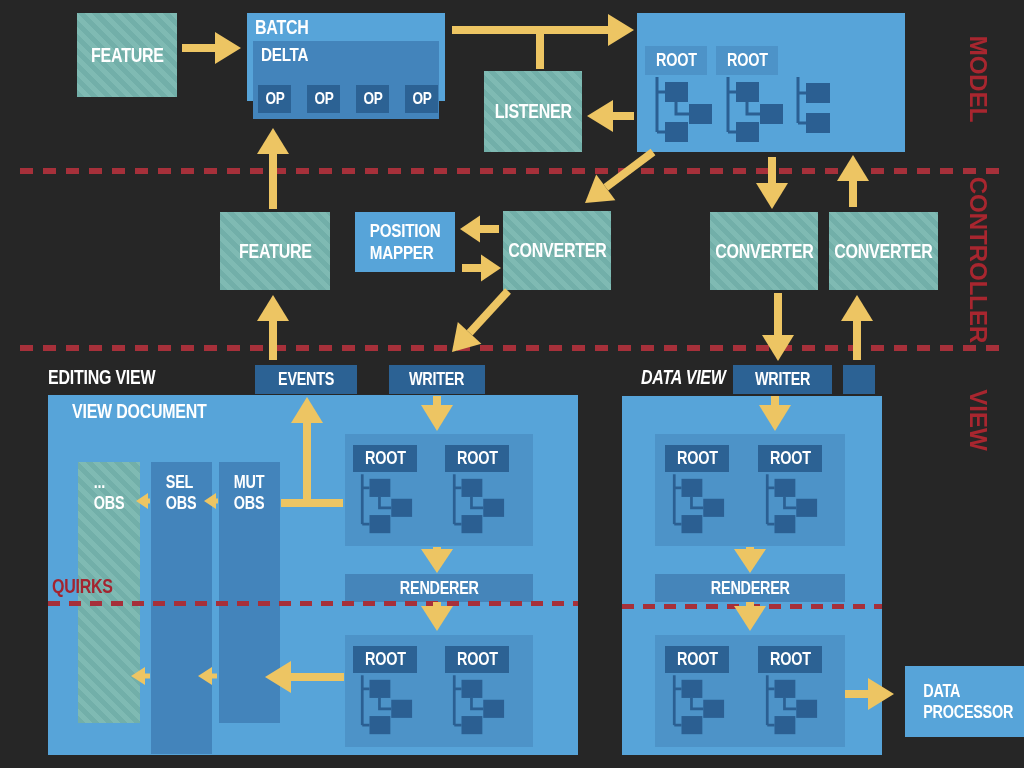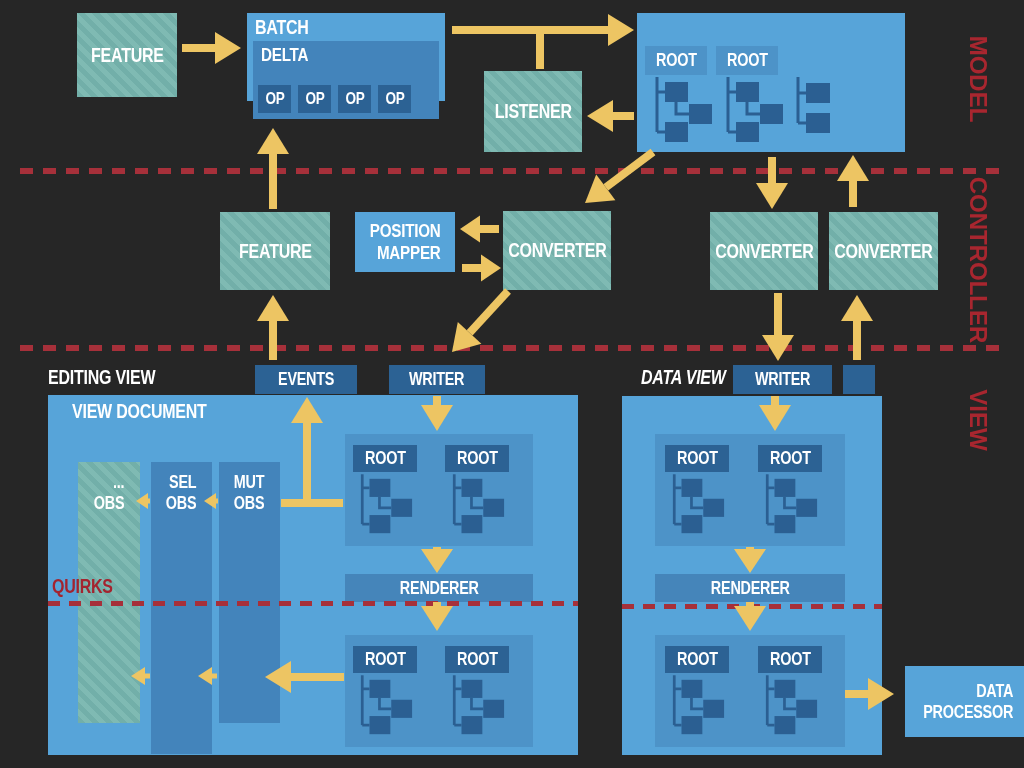--- a/index.html
+++ b/index.html
@@ -5,21 +5,21 @@
   html,body{margin:0;padding:0;}
   body{width:1024px;height:768px;background:#262626;position:relative;overflow:hidden;
        font-family:"Liberation Sans",sans-serif;}
   .abs{position:absolute;box-sizing:border-box;}
   .blue{background:#57a4d9;}
   .mblue{background:#4384bb;}
   .panel{background:#4d93c8;}
   .dark{background:#2c6294;}
   .rbar{background:#4585ba;}
   .teal{background:repeating-linear-gradient(45deg,#72afa9 0 5px,#7fbab3 5px 10px);}
-  .center{display:flex;align-items:center;justify-content:center;text-align:right;}
+  .center{display:flex;align-items:center;justify-content:center;text-align:left;}
   .w{color:#fff;}
   .b{font-weight:700;}
   .cx{display:inline-block;transform:scaleX(.8);transform-origin:50% 50%;letter-spacing:-.3px;}
   .cxl{display:inline-block;transform:scaleX(.8);transform-origin:0 50%;letter-spacing:-.3px;}
   .pre{white-space:pre-line;line-height:1.15;}
   .f20{font-size:20px;} .f19{font-size:19px;} .f18{font-size:18px;} .f17{font-size:17px;}
   .dash{position:absolute;height:6px;background:repeating-linear-gradient(90deg,#a6303a 0 13px,transparent 13px 23px);}
   .dash2{position:absolute;height:5px;background:repeating-linear-gradient(90deg,#a6303a 0 12px,transparent 12px 21px);}
   .boxtitle{position:absolute;left:8px;top:3px;}
   .side{position:absolute;color:#a8262f;font-weight:700;font-size:24px;white-space:nowrap;
@@ -31,21 +31,21 @@
 <body>
 
 <div class="abs teal center" style="left:77px;top:13px;width:100px;height:84px;">
   <span class="w b f20 cx">FEATURE</span>
 </div>
 
 <div class="abs blue" style="left:247px;top:13px;width:198px;height:88px;">
   <div class="boxtitle"><span class="w b f20 cxl">BATCH</span></div>
   <div class="abs mblue" style="left:6px;top:28px;width:186px;height:78px;">
     <div class="boxtitle"><span class="w b f19 cxl">DELTA</span></div>
-    <div class="abs" style="left:5px;bottom:6px;display:flex;gap:7px;">
+    <div class="abs" style="left:5px;bottom:6px;display:flex;gap:16px;">
       <div class="dark center" style="width:33px;height:28px;">
           <span class="w b f17 cx">OP</span>
         </div>
       <div class="dark center" style="width:33px;height:28px;">
           <span class="w b f17 cx">OP</span>
         </div>
       <div class="dark center" style="width:33px;height:28px;">
           <span class="w b f17 cx">OP</span>
         </div>
       <div class="dark center" style="width:33px;height:28px;">

